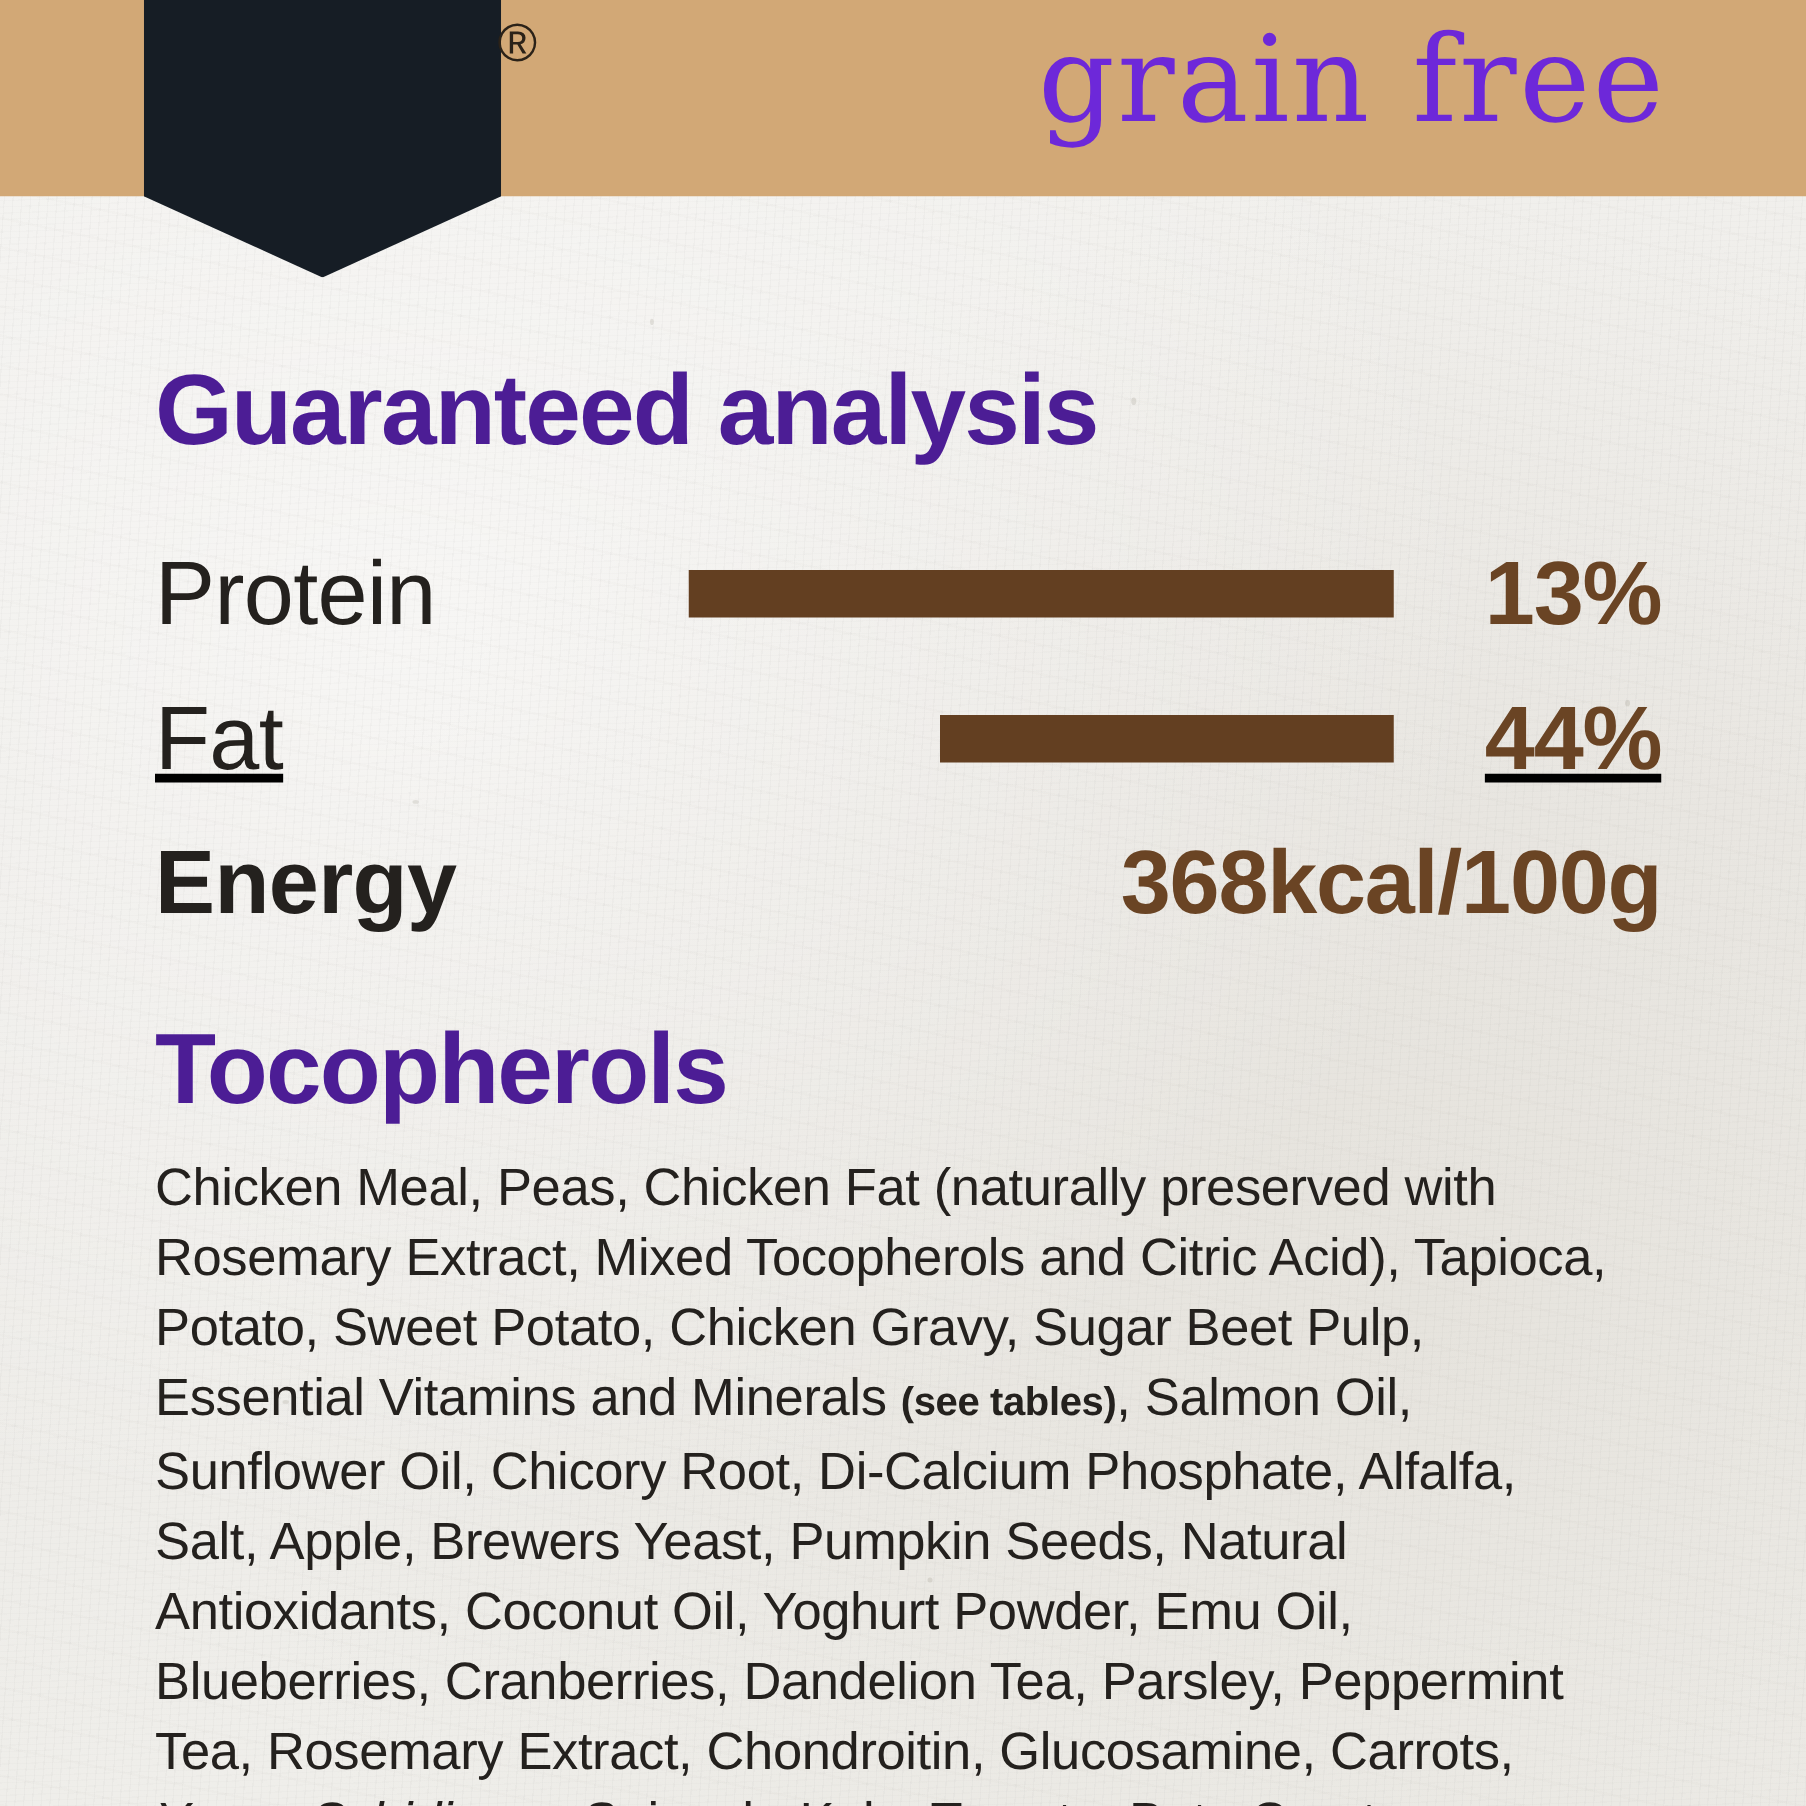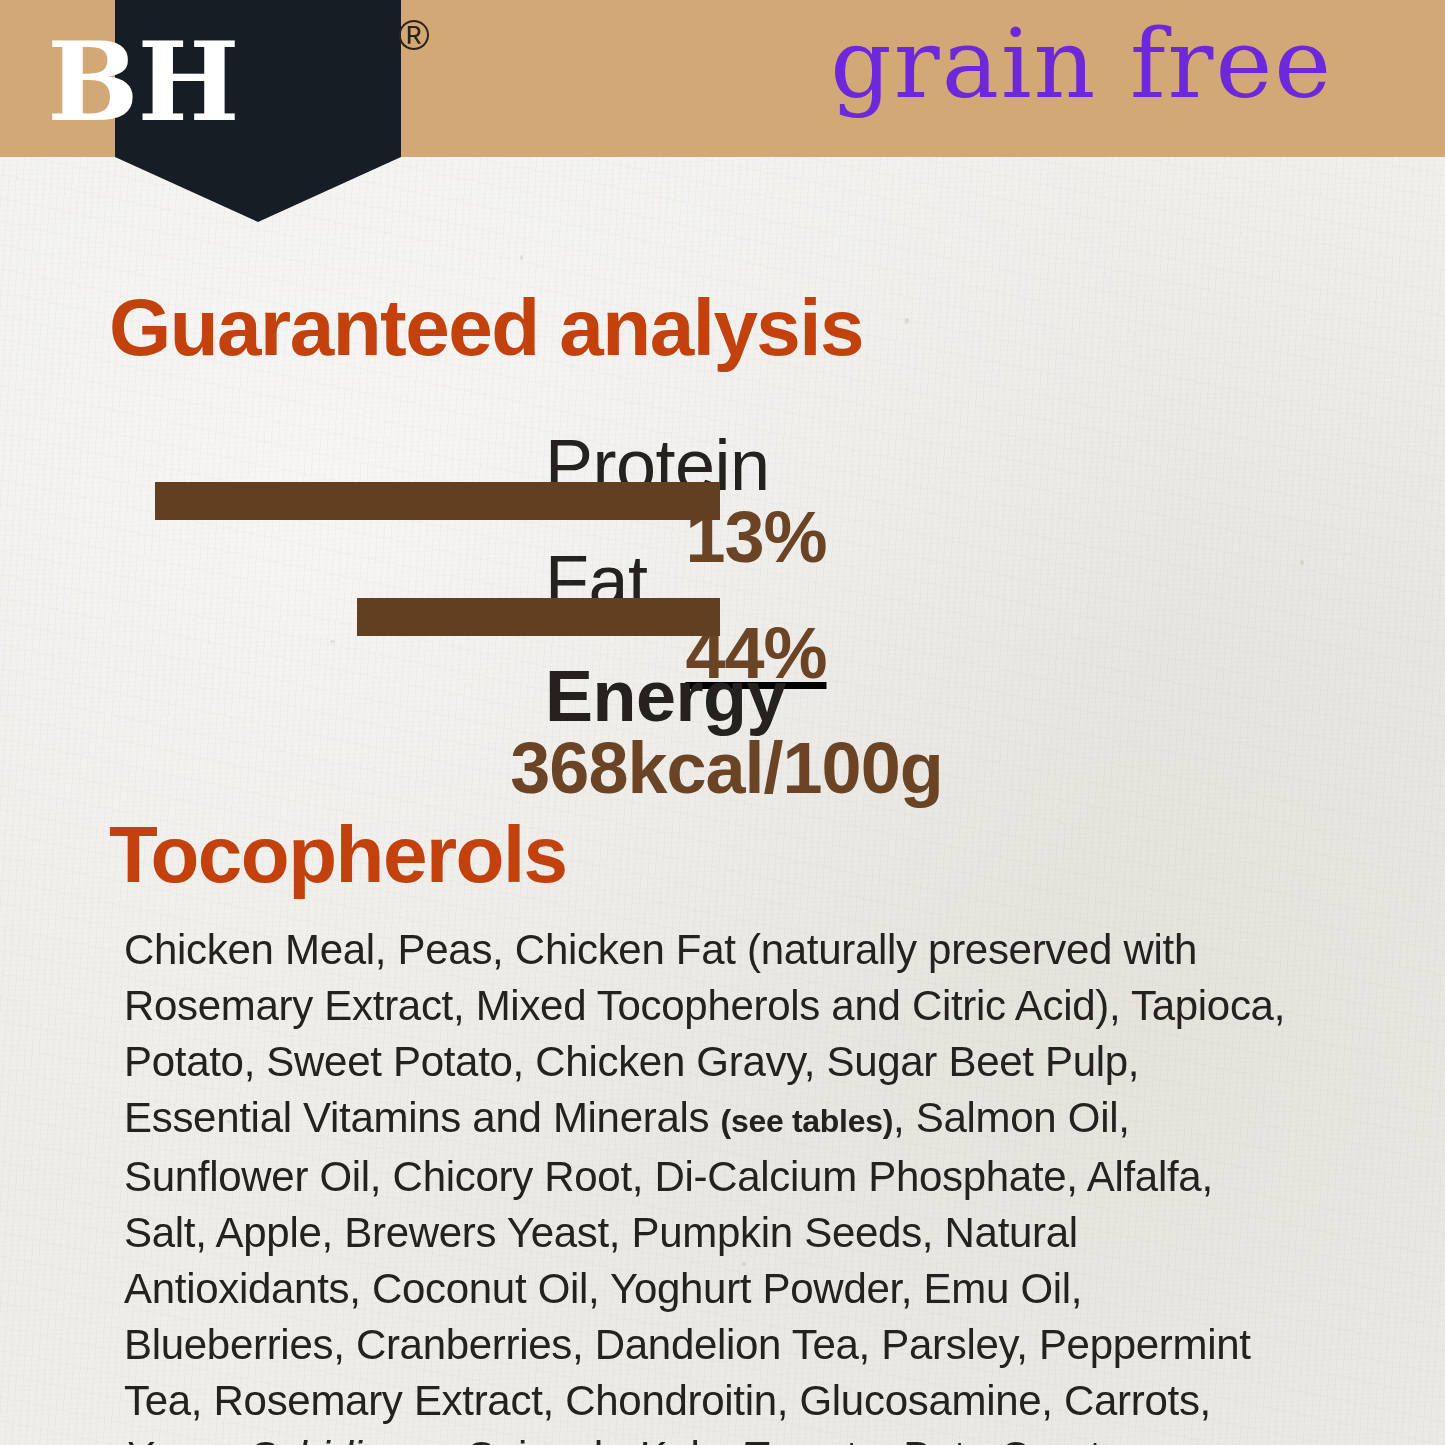--- a/index.html
+++ b/index.html
@@ -99,41 +99,40 @@
     top: 14px;
     font-family: "Liberation Sans", sans-serif;
     font-size: 43px;
     line-height: 1;
     color: #2b2218;
   }
 
   
   .heading {
     position: absolute;
-    left: 109px;
+    left: 124px;
     font-family: "Liberation Sans", sans-serif;
     font-weight: bold;
     font-size: 80px;
     line-height: 1;
-    color: #c2410c;
+    color: #4c1d95;
     letter-spacing: -1.5px;
     white-space: nowrap;
   }
   #heading-analysis { top: 288px; }
   #heading-ingredients { top: 815px; }
 
   
   .analysis-row {
     position: absolute;
     left: 124px;
     width: 1205px;
     height: 92px;
     display: flex;
     align-items: center;
-    flex-direction: column;
   }
   #row-protein { top: 429px; }
   #row-fat     { top: 545px; text-decoration: underline; }
   #row-energy  { top: 660px; }
 
   .nutrient-label {
     font-family: "Liberation Sans", sans-serif;
     font-size: 72px;
     line-height: 1;
     color: #24211e;
@@ -199,21 +198,20 @@
   <div class="paper-speck" style="left:742px;  top:1262px; width:4px;  height:4px;"></div>
   <div class="paper-speck" style="left:226px;  top:1120px; width:5px;  height:3px;"></div>
   <div class="paper-speck" style="left:1300px; top:560px;  width:4px;  height:5px;"></div>
   <div class="paper-speck" style="left:520px;  top:255px;  width:3px;  height:5px;"></div>
 
   <div class="top-band"></div>
 
   <div class="grain-free">grain free</div>
 
   <div class="shield"></div>
-  <div class="shield-text">BH</div>
   <div class="reg-mark">®</div>
 
   <div class="heading" id="heading-analysis">Guaranteed analysis</div>
 
   <div class="analysis-row" id="row-protein">
     <div class="nutrient-label" style="width:363px;">Protein</div>
     <div class="bar-track">
       <div class="bar-fill" id="bar-protein" style="width: 564.4px; background: rgb(99, 63, 33);"></div>
     </div>
     <div class="nutrient-value" id="value-protein">13%</div>

